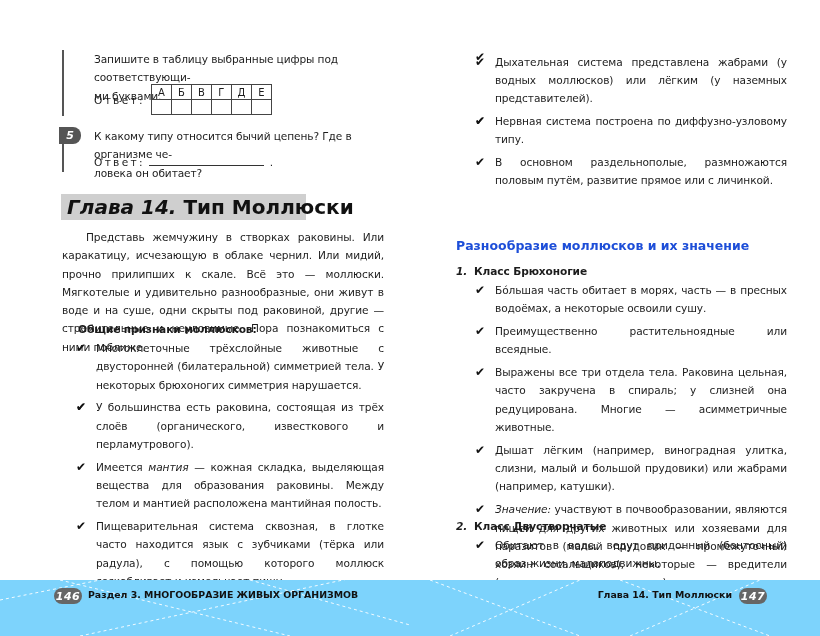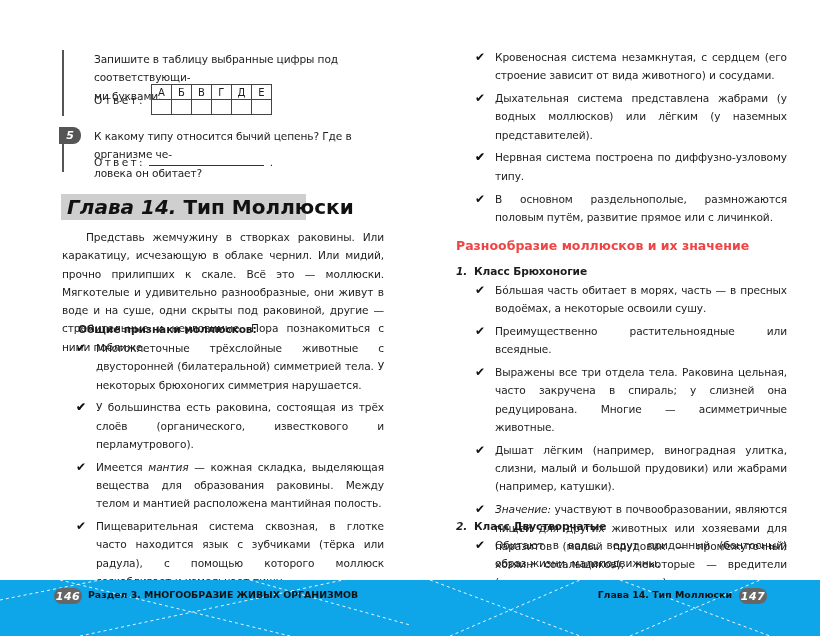--- a/index.html
+++ b/index.html
@@ -55,34 +55,34 @@
   .check-list li .chk {
     position: absolute; left: 0; top: 0; font-size: 12px; font-weight: bold; color: #111;
   }
 
   .left-features-head { position: absolute; left: 78px; top: 320px; }
   .left-list { position: absolute; left: 76px; top: 339px; width: 308px; }
 
   
   .right-list-top { position: absolute; left: 475px; top: 48px; width: 312px; }
   .section-head {
-    position: absolute; left: 456px; top: 238px; font-size: 12.5px; font-weight: bold; color: #ef4444;
+    position: absolute; left: 456px; top: 238px; font-size: 12.5px; font-weight: bold; color: #1d4ed8;
   }
   .class-head { position: absolute; left: 456px; font-weight: bold; }
   .class-head .num { font-style: italic; display: inline-block; width: 18px; }
   .class1 { top: 262px; }
   .class2 { top: 517px; }
   .right-list-mid { position: absolute; left: 475px; top: 281px; width: 312px; }
   .right-list-bot { position: absolute; left: 475px; top: 536px; width: 312px; }
 
   em.it { font-style: italic; }
 
   
   .footer {
-    position: absolute; top: 580px; height: 56px; width: 410px; background: #0ea5e9; overflow: hidden;
+    position: absolute; top: 580px; height: 56px; width: 410px; background: #7dd3fc; overflow: hidden;
   }
   .footer svg { position: absolute; left: 0; top: 0; }
   .footer-left { left: 0; }
   .footer-right { left: 410px; }
   .page-num {
     position: absolute; top: 8px; height: 16px; width: 28px; border-radius: 8px;
     background: #666; color: #fff; font-size: 11px; font-weight: bold; font-style: italic;
     display: flex; align-items: center; justify-content: center; letter-spacing: 0.5px;
   }
   .footer-left .page-num { left: 54px; }
@@ -154,21 +154,21 @@
     <li><span class="chk">✔</span></li>
     <li><span class="chk">✔</span><span>У большинства есть раковина, состоящая из трёх слоёв (органического, известкового и перламутрового).</span></li>
     <li><span class="chk">✔</span><span>Имеется </span><em class="it">мантия</em><span> — кожная складка, выделяющая вещества для образования раковины. Между телом и мантией расположена мантийная полость.</span></li>
     <li><span class="chk">✔</span><span>Пищеварительная система сквозная, в глотке часто находится язык с зубчиками (тёрка или радула), с помощью которого моллюск соскабливает и измельчает пищу.</span></li>
   </ul>
 </div>
 
 <div class="page page-right"></div>
 
 <ul class="check-list right-list-top txt">
-  <li><span class="chk">✔</span><span>Кровеносная система незамкнутая, с сердцем (его строение зависит от вида животного) и сосудами.</span></li>
+  <li><span class="chk">✔</span></li>
   <li><span class="chk">✔</span><span>Дыхательная система представлена жабрами (у водных моллюсков) или лёгким (у наземных представителей).</span></li>
   <li><span class="chk">✔</span></li>
   <li><span class="chk">✔</span><span>Нервная система построена по диффузно-узловому типу.</span></li>
   <li><span class="chk">✔</span><span>В основном раздельнополые, размножаются половым путём, развитие прямое или с личинкой.</span></li>
 </ul>
 
 <div class="section-head">Разнообразие моллюсков и их значение</div>
 
 <div class="class-head class1 txt">
   <span class="num">1.</span><span>Класс Брюхоногие</span>

